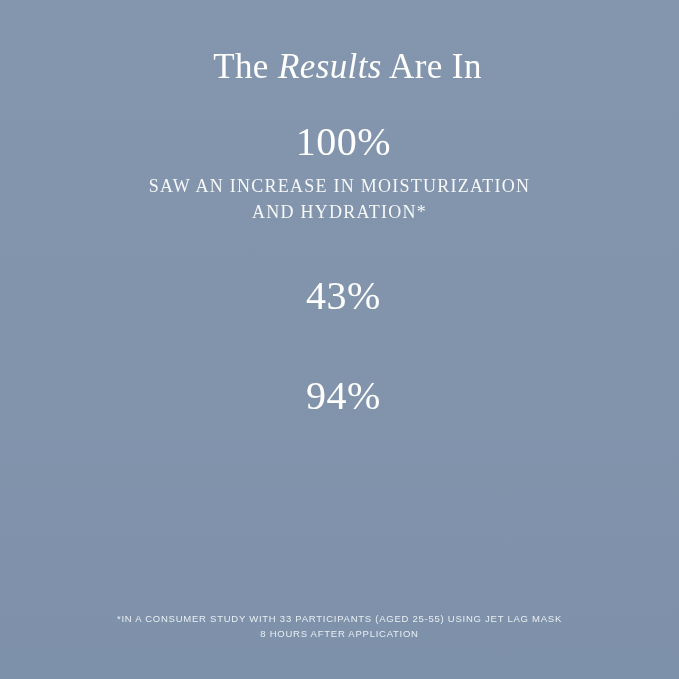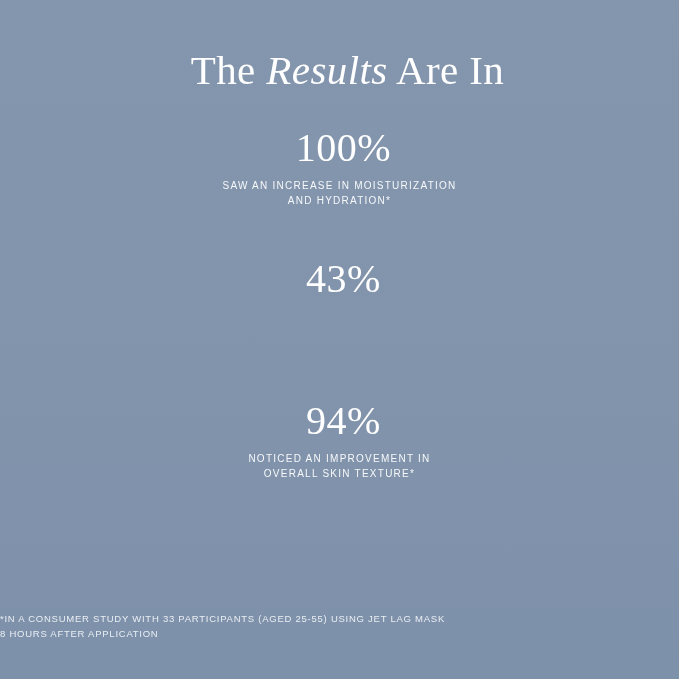--- a/index.html
+++ b/index.html
@@ -21,21 +21,21 @@
     box-sizing: border-box;
     background: linear-gradient(180deg, #8496ae 0%, #8294ac 55%, #7e91aa 100%);
     display: flex;
     flex-direction: column;
     align-items: center;
   }
 
   .headline {
     margin-top: 48px;
     font-family: "Liberation Serif", serif;
-    font-size: 41px;
+    font-size: 35px;
     letter-spacing: 0.4px;
     color: #ffffff;
     font-weight: 400;
     text-align: right;
     line-height: 1.1;
     margin-left: 16px;
   }
   .headline .em {
     font-style: italic;
   }
@@ -48,49 +48,48 @@
     align-items: center;
   }
 
   .stat {
     width: 100%;
     text-align: center;
     margin-bottom: 36px;
   }
   .stat:last-child {
     margin-bottom: 0;
-    margin-top: 42px;
   }
   .stat-value {
     font-family: "Liberation Serif", serif;
     font-size: 40px;
     font-weight: 400;
     line-height: 1.05;
     letter-spacing: 0.5px;
     color: #ffffff;
     padding-left: 8px;
   }
   .stat-desc {
     margin-top: 10px;
-    font-family: Liberation Sans, sans-serif;
-    font-size: 10px;
+    font-family: Liberation Serif, serif;
+    font-size: 18px;
     letter-spacing: 1.25px;
     line-height: 1.45;
     color: #f6f8fa;
     text-transform: uppercase;
     font-weight: 400;
     white-space: pre-line;
   }
 
   .footnote {
     position: absolute;
     left: 0;
     right: 0;
     bottom: 38px;
-    text-align: left;
+    text-align: center;
     font-family: "Liberation Sans", sans-serif;
     font-size: 9.5px;
     letter-spacing: 0.75px;
     line-height: 1.6;
     color: #e9eef3;
     text-transform: uppercase;
     white-space: pre-line;
   }
 
   .spacer-1 { height: 14px; }
@@ -116,22 +115,20 @@
     <div class="spacer-1"></div>
 
     <div class="stat">
       <div class="stat-value">43%</div>
     </div>
 
     <div class="spacer-2"></div>
 
     <div class="stat">
       <div class="stat-value">94%</div>
-      <div class="stat-desc">NOTICED AN IMPROVEMENT IN
-OVERALL SKIN TEXTURE*</div>
     </div>
 
   </div>
 
   <div class="footnote">*IN A CONSUMER STUDY WITH 33 PARTICIPANTS (AGED 25-55) USING JET LAG MASK
 8 HOURS AFTER APPLICATION</div>
 
 </div>
 
 </body></html>

